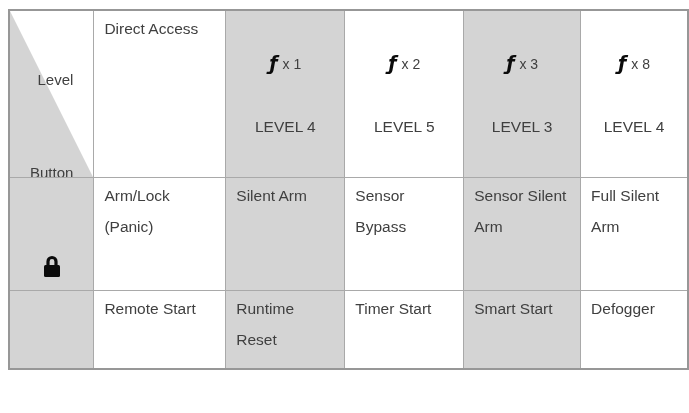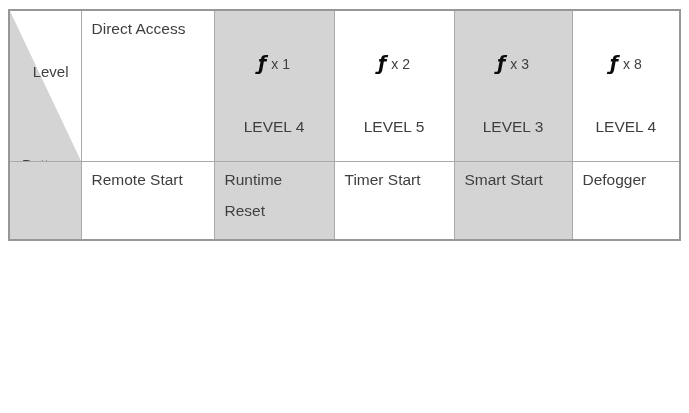--- a/index.html
+++ b/index.html
@@ -23,21 +23,21 @@
     overflow:hidden;
   }
   .gray{background:#d4d4d4;}
   .r-head td{height:75px;}
   .r1 td{height:65px;}
   .r2 td{height:64px;}
   .r3 td{height:64px;}
 
   
   td.corner{
-    padding:4px;
+    padding:12px;
     background:linear-gradient(to top right,#d4d4d4 49.7%,#ffffff 50.3%);
     margin-top:32px;
   }
   .corner-inner{
     display:flex;flex-direction:column;justify-content:space-between;
     height:100%;box-sizing:border-box;padding:10px 8px 8px 8px;
     font-size:15px;
   }
   .corner-top{align-self:flex-end;}
   .corner-bottom{align-self:flex-start;}
@@ -94,20 +94,39 @@
     <td class="level-head gray">
       <span class="fn-glyph">ƒ</span><span class="mult">x 3</span>
       <br><span>LEVEL 3</span>
     </td>
     <td class="level-head">
       <span class="fn-glyph">ƒ</span><span class="mult">x 8</span>
       <br><span>LEVEL 4</span>
     </td>
   </tr>
 
+  <tr class="r1">
+    <td class="icon-cell gray">
+      <span class="icon-wrap">
+        <svg width="22" height="27" viewBox="0 0 22 27">
+          <rect x="3" y="12" width="16" height="12" rx="1.5" fill="#0b0b0b"></rect>
+          <path d="M7 12 V8.5 a4 4 0 0 1 8 0 V12" fill="none" stroke="#0b0b0b" stroke-width="3.2"></path>
+        </svg>
+      </span>
+    </td>
+    <td>Arm/Lock
+(Panic)</td>
+    <td class="gray">Silent Arm</td>
+    <td>Sensor
+Bypass</td>
+    <td class="gray">Sensor Silent
+Arm</td>
+    <td>Full Silent
+Arm</td>
+  </tr>
 
 
   <tr class="r3">
     <td class="icon-cell gray">
       
     </td>
     <td>Remote Start</td>
     <td class="gray">Runtime
 Reset</td>
     <td>Timer Start</td>

